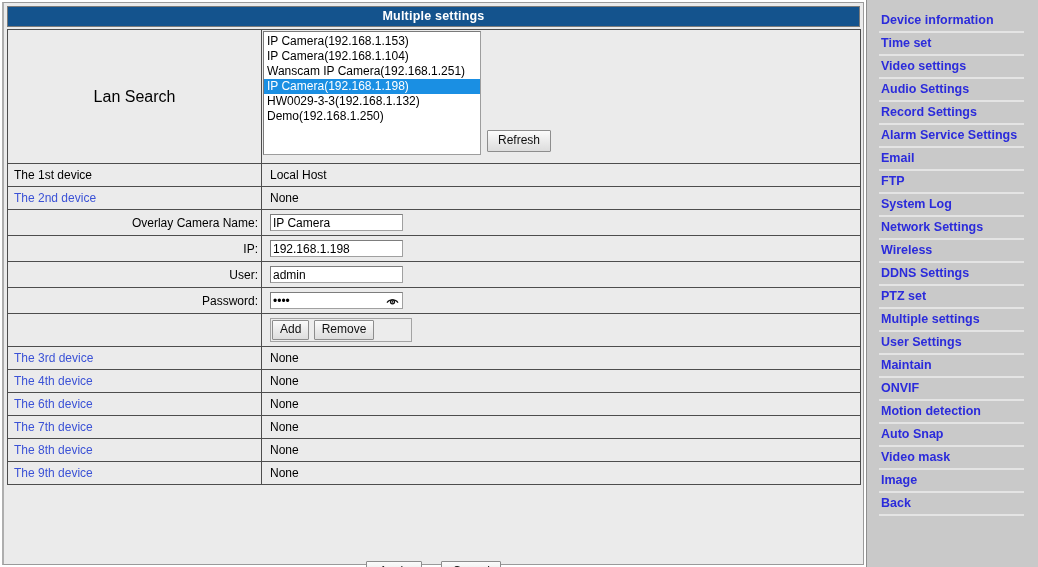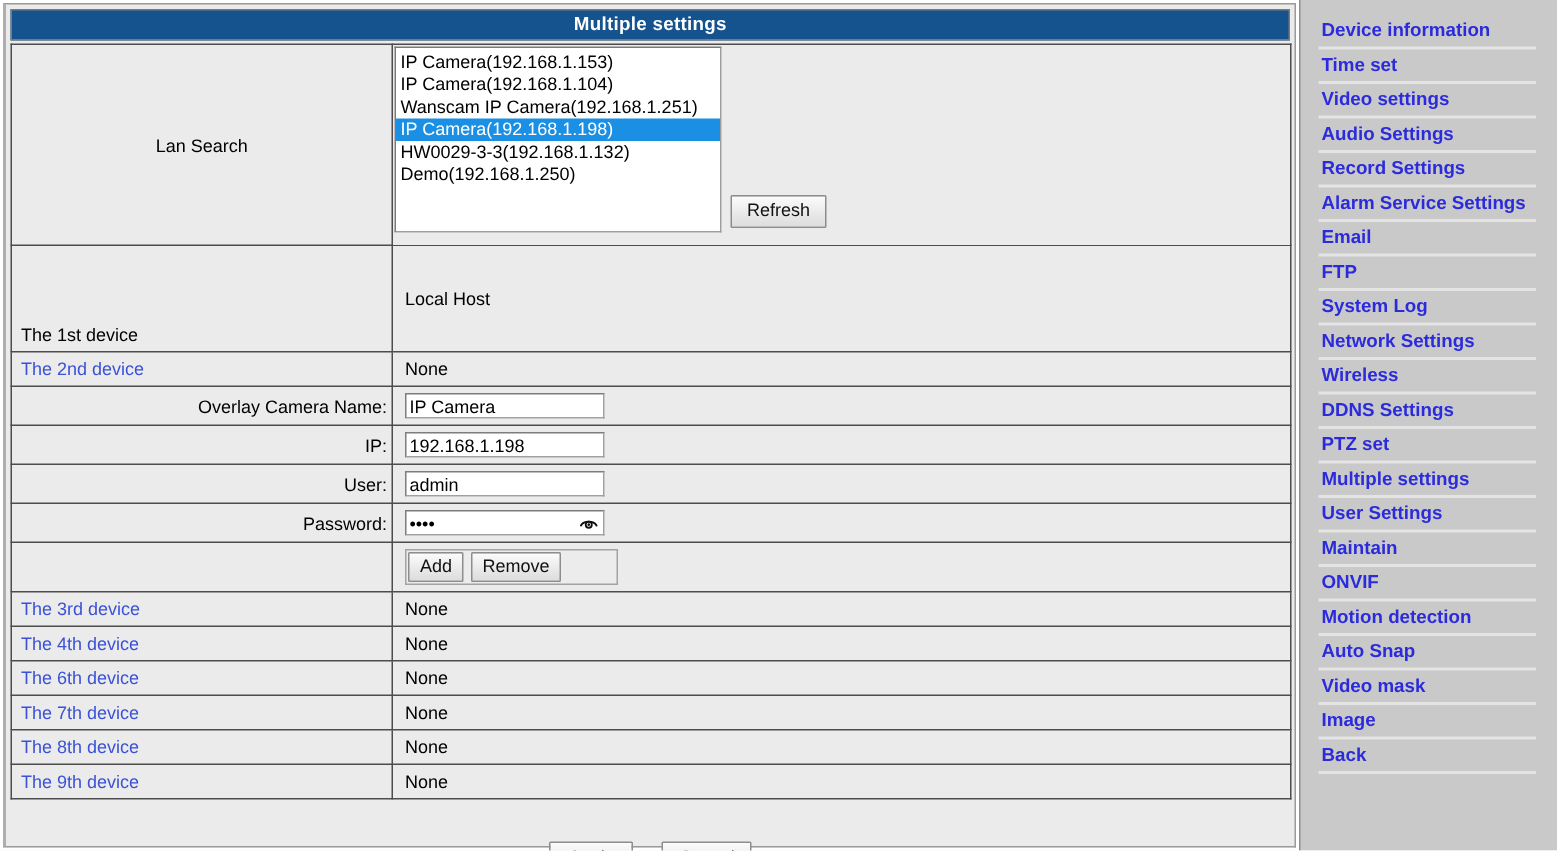--- a/index.html
+++ b/index.html
@@ -87,26 +87,26 @@
   .cell-pad { padding: 4px 6px; }
   .lbl-left  { text-align: left;  padding: 4px 6px; }
   .lbl-right { text-align: right; padding: 4px 3px 4px 6px; }
   .val { padding: 4px 0 4px 8px; text-align: left; }
 
   a.link, .link {
     color: #3b52d6;
     text-decoration: none;
     cursor: pointer;
   }
-  .plain { color: #000; margin-top: 48px; }
+  .plain { color: #000; }
 
   
   .lansearch-label {
     text-align: center;
-    font-size: 12px;
+    font-size: 16px;
     padding: 4px;
   }
   .lansearch-cell {
     position: relative;
     height: 133px;
     padding: 0;
   }
   .listbox {
     position: absolute;
     left: 1px;

